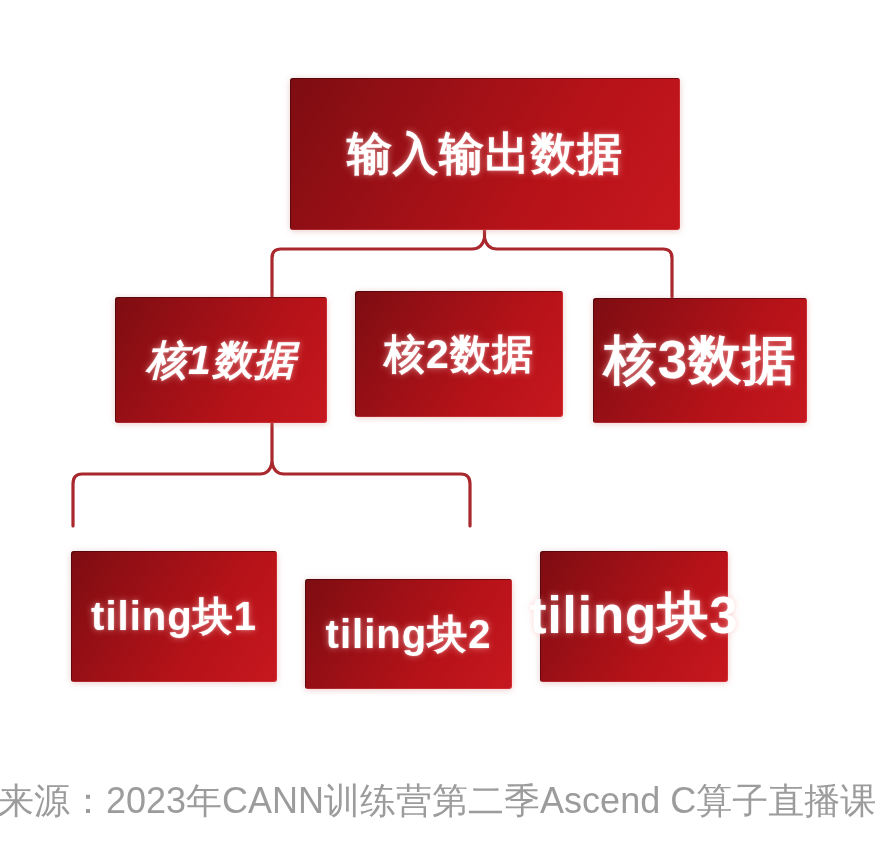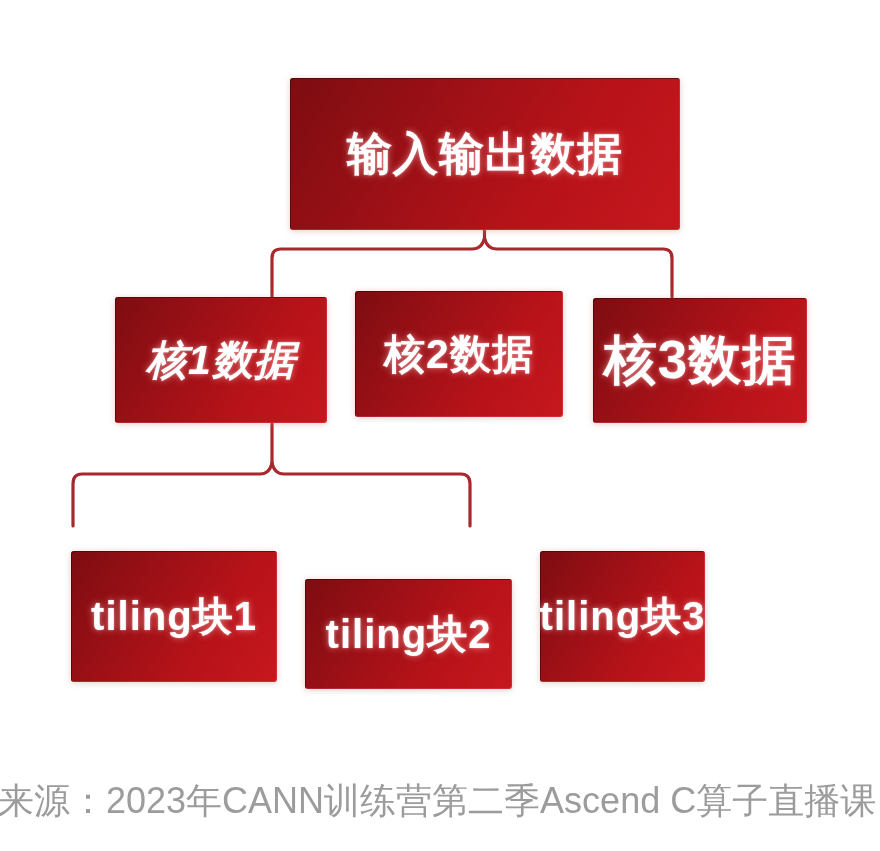--- a/index.html
+++ b/index.html
@@ -31,21 +31,21 @@
     text-shadow: 0 0 7px rgba(255, 190, 190, 0.6), 0 0 2px rgba(255, 230, 230, 0.5);
     letter-spacing: 1px;
     white-space: nowrap;
   }
   .node-root   { left: 290px; top: 42px;  width: 390px; height: 152px; font-size: 45px; margin-top: 36px; }
   .node-core-1 { left: 115px; top: 297px; width: 212px; height: 126px; font-size: 41px; font-style: italic; }
   .node-core-2 { left: 355px; top: 291px; width: 208px; height: 126px; font-size: 41px; }
   .node-core-3 { left: 593px; top: 298px; width: 214px; height: 125px; font-size: 53px; }
   .node-tile-1 { left: 71px;  top: 551px; width: 206px; height: 131px; font-size: 40px; }
   .node-tile-2 { left: 305px; top: 551px; width: 207px; height: 110px; font-size: 40px; margin-top: 28px; }
-  .node-tile-3 { left: 540px; top: 551px; width: 165px; height: 131px; font-size: 40px; }
+  .node-tile-3 { left: 540px; top: 551px; width: 188px; height: 131px; font-size: 51px; }
 
   svg.connector-layer {
     position: absolute;
     left: 0; top: 0;
     width: 880px; height: 851px;
     pointer-events: none;
     filter: blur(0.4px);
   }
   .connector-path {
     fill: none;

